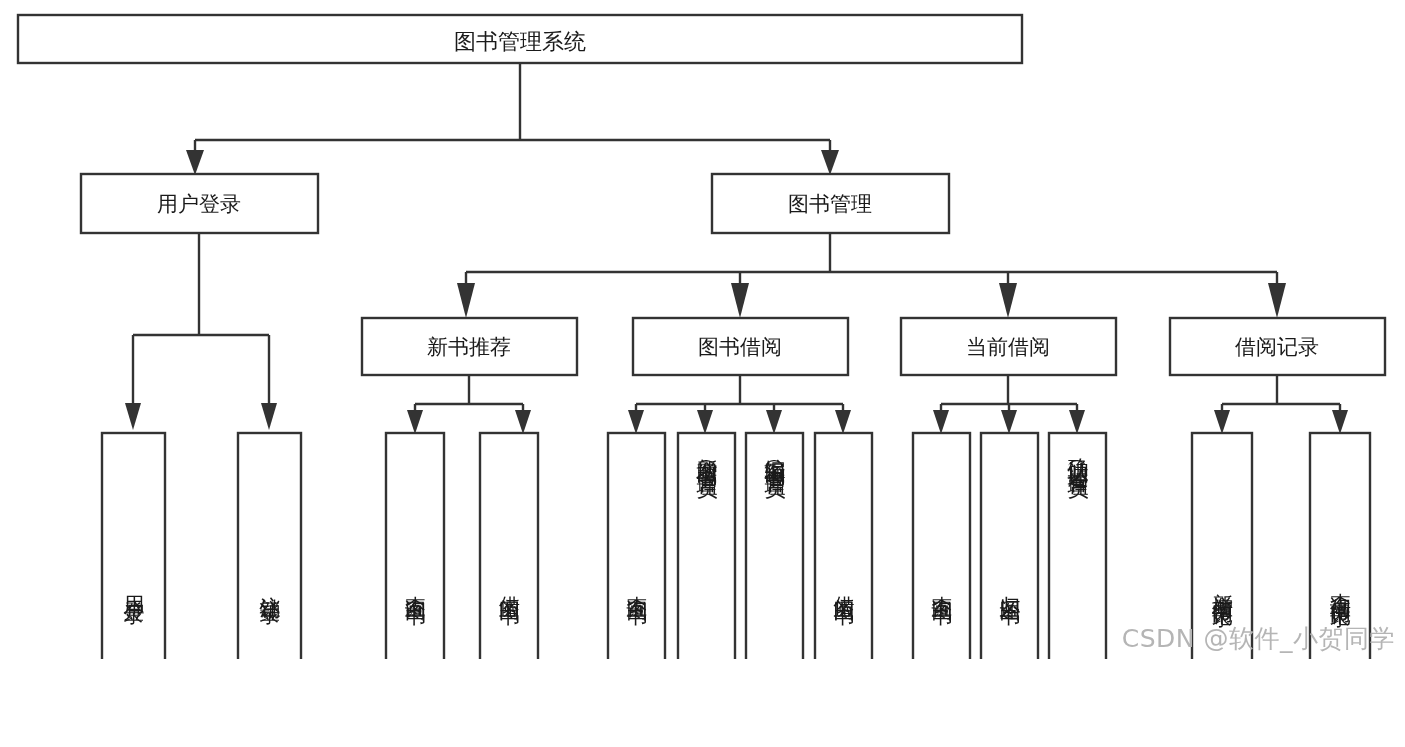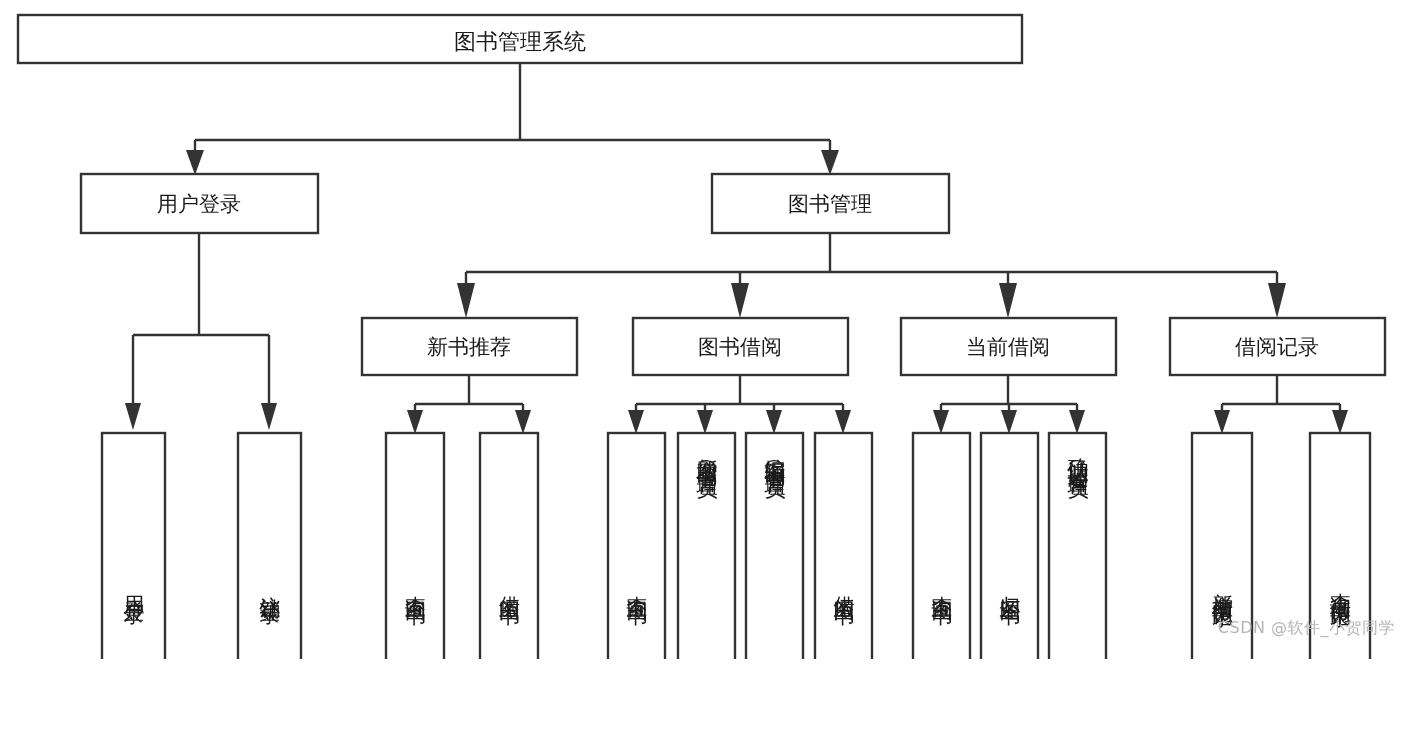--- a/index.html
+++ b/index.html
@@ -69,23 +69,23 @@
     font-family: "DejaVu Sans", "Liberation Sans", sans-serif;
     font-size: 21px;
     line-height: 1;
     letter-spacing: 3px;
     color: #1a1a1a;
     white-space: nowrap;
   }
   .watermark {
     position: absolute;
     right: 10px;
-    bottom: 20px;
-    font-family: "DejaVu Sans", "Liberation Sans", sans-serif;
-    font-size: 16px;
+    bottom: 4px;
+    font-family: "DejaVu Sans", "Liberation Sans", sans-serif;
+    font-size: 25px;
     color: #b5b5b5;
     letter-spacing: 0.5px;
     white-space: nowrap;
   }
 </style>
 </head>
 <body>
 
 <div id="diagram-root">
 

